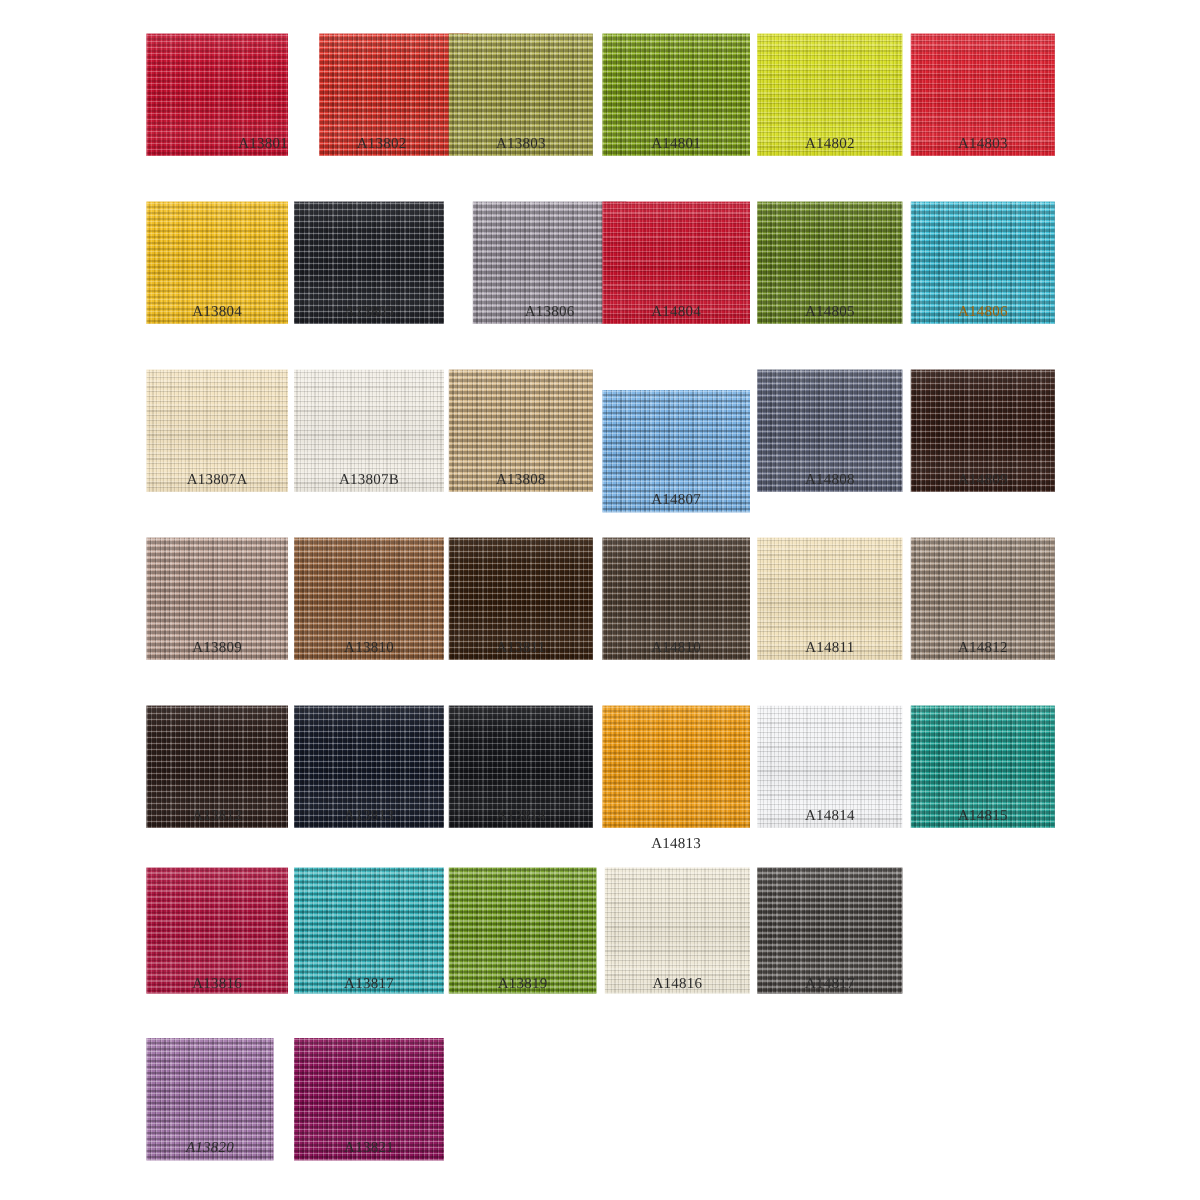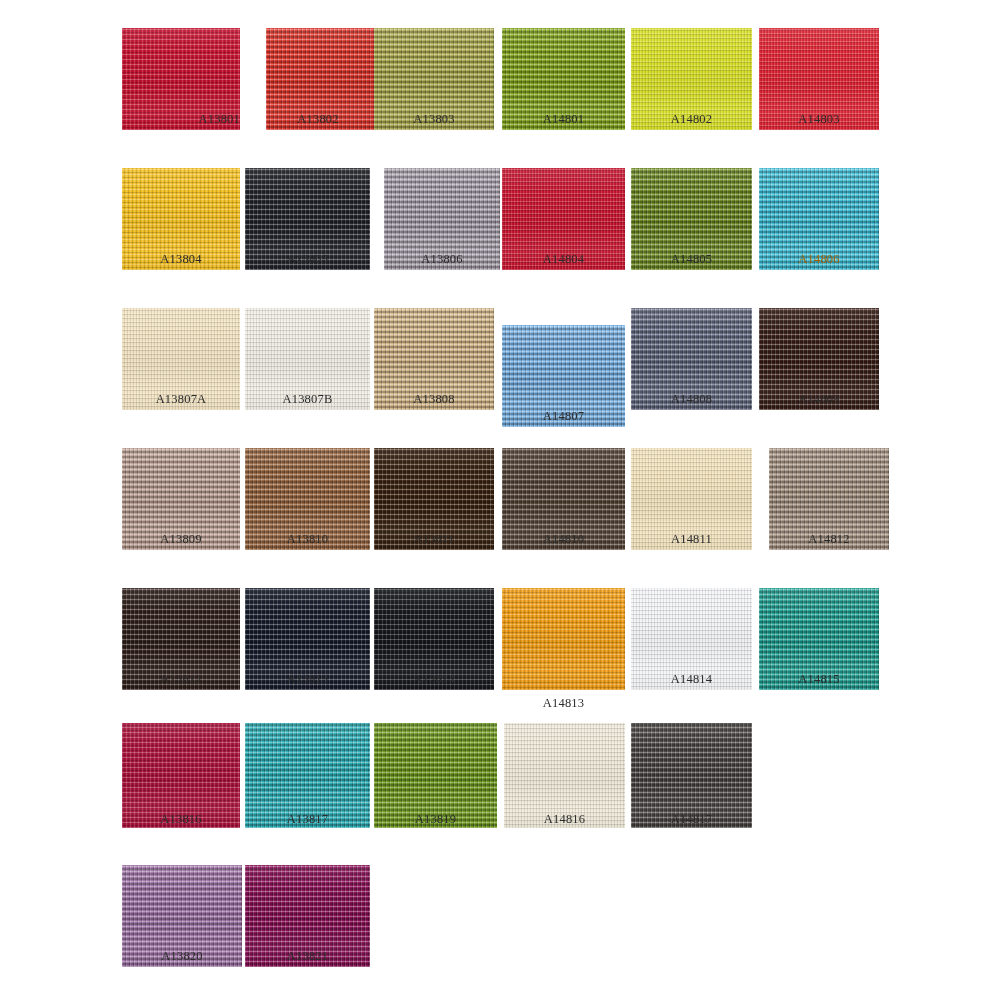--- a/index.html
+++ b/index.html
@@ -191,21 +191,21 @@
         </div>
         <div class="swatch-label" style="top: 84px; color: rgb(43, 43, 43);">A13804</div>
       </div>
       <div class="swatch-cell" style="left: 245px; width: 125px;">
         <div class="swatch-chip" style="height: 102px; background-color: rgb(35, 37, 44);">
           <div class="weave basket"></div>
           <div class="sheen"></div>
         </div>
         <div class="swatch-label" style="top: 84px; color: rgb(43, 43, 43);">A13805</div>
       </div>
-      <div class="swatch-cell" style="left: 384px; width: 116px;">
+      <div class="swatch-cell" style="left: 394px; width: 128px;">
         <div class="swatch-chip" style="height: 102px; background-color: rgb(169, 162, 174);">
           <div class="weave basket"></div>
           <div class="sheen"></div>
         </div>
         <div class="swatch-label" style="top: 84px; color: rgb(43, 43, 43);">A13806</div>
       </div>
       <div class="swatch-cell" style="left: 502px; width: 123px;">
         <div class="swatch-chip" style="height: 102px; background-color: rgb(197, 16, 42);">
           <div class="weave fine"></div>
           <div class="sheen"></div>
@@ -300,21 +300,21 @@
         </div>
         <div class="swatch-label" style="top: 84px; color: rgb(43, 43, 43);">A14810</div>
       </div>
       <div class="swatch-cell" style="left: 631px; width: 121px;">
         <div class="swatch-chip" style="height: 102px; background-color: rgb(242, 226, 187);">
           <div class="weave fine"></div>
           <div class="sheen"></div>
         </div>
         <div class="swatch-label" style="top: 84px; color: rgb(43, 43, 43);">A14811</div>
       </div>
-      <div class="swatch-cell" style="left: 759px; width: 120px; margin-left: 10px;">
+      <div class="swatch-cell" style="left: 759px; width: 120px;">
         <div class="swatch-chip" style="height: 102px; background-color: rgb(168, 149, 132);">
           <div class="weave basket"></div>
           <div class="sheen"></div>
         </div>
         <div class="swatch-label" style="top: 84px; color: rgb(43, 43, 43);">A14812</div>
       </div>
     </div>
     <div class="swatch-row" style="top: 588px; height: 102px;">
       <div class="swatch-cell" style="left: 122px; width: 118px;">
         <div class="swatch-chip" style="height: 102px; background-color: rgb(50, 33, 28);">
@@ -390,21 +390,21 @@
       </div>
       <div class="swatch-cell" style="left: 631px; width: 121px;">
         <div class="swatch-chip" style="height: 105px; background-color: rgb(75, 71, 68);">
           <div class="weave basket"></div>
           <div class="sheen"></div>
         </div>
         <div class="swatch-label" style="top: 89px; color: rgb(43, 43, 43);">A14817</div>
       </div>
     </div>
     <div class="swatch-row" style="top: 865px; height: 102px;">
-      <div class="swatch-cell" style="left: 122px; width: 120px;">
+      <div class="swatch-cell" style="left: 122px; width: 106px; font-style: italic;">
         <div class="swatch-chip" style="height: 102px; background-color: rgb(160, 116, 168);">
           <div class="weave basket"></div>
           <div class="sheen"></div>
         </div>
         <div class="swatch-label" style="top: 84px; color: rgb(43, 43, 43);">A13820</div>
       </div>
       <div class="swatch-cell" style="left: 245px; width: 125px;">
         <div class="swatch-chip" style="height: 102px; background-color: rgb(139, 16, 87);">
           <div class="weave basket"></div>
           <div class="sheen"></div>

